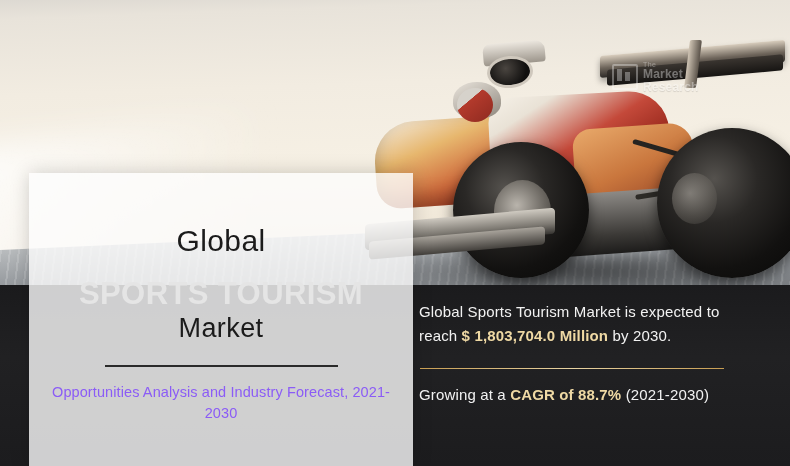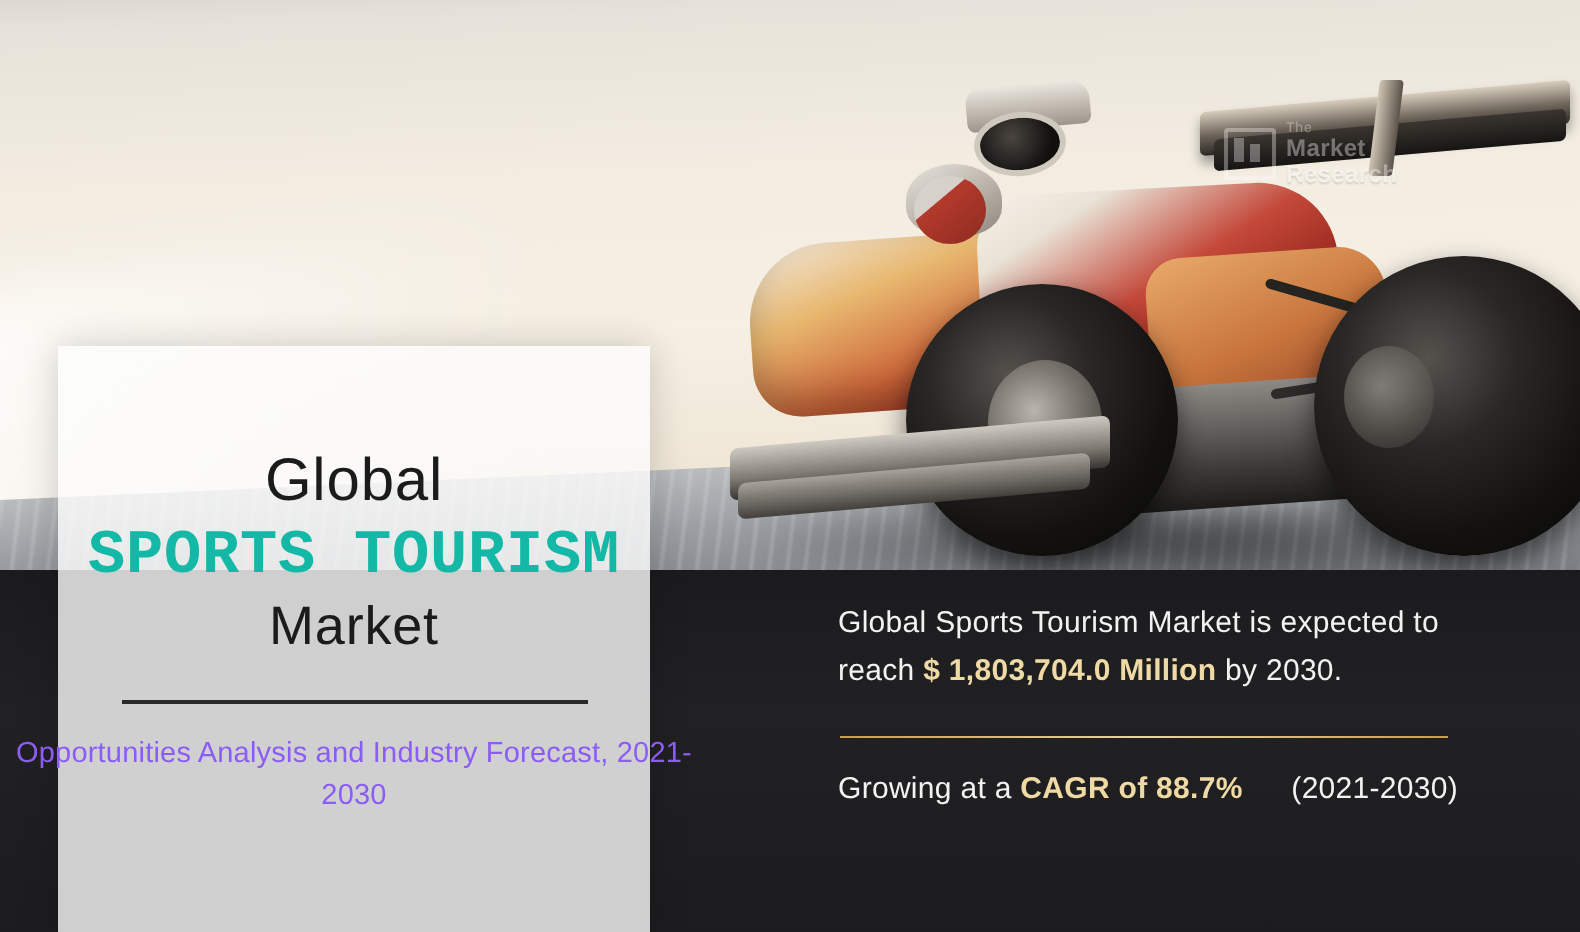--- a/index.html
+++ b/index.html
@@ -170,33 +170,33 @@
     font-family:"Liberation Sans", sans-serif;
   }
   .wm-l1,.wm-l2{
     font-size:12px;font-weight:700;color:rgba(255,255,255,.88);
     letter-spacing:.2px;font-family:"Liberation Sans", sans-serif;
     text-shadow:0 1px 1px rgba(0,0,0,.3);
   }
 
   
   .title-card{
-    position:absolute;left:29px;top:173px;width:296px;height:293px;
+    position:absolute;left:29px;top:173px;width:384px;height:293px;
     background:rgba(252,252,252,.80);
     box-shadow:0 0 18px rgba(0,0,0,.18);
     display:flex;flex-direction:column;align-items:center;
     padding-top:52px;box-sizing:border-box;
   }
   .t-global{
     font-size:30px;font-weight:400;color:#1b1b1b;letter-spacing:.4px;
     line-height:1.05;
   }
   .t-main{
-    font-size:31px;font-weight:700;color:#14b8a6;letter-spacing:.4px;
-    line-height:1.15;margin-top:4px;white-space:nowrap;font-family:Liberation Mono, monospace;
+    font-size:31px;font-weight:700;color:#e5e5e5;letter-spacing:.4px;
+    line-height:1.15;margin-top:19px;white-space:nowrap;
   }
   .t-market{
     font-size:27px;font-weight:400;color:#1b1b1b;letter-spacing:.4px;
     line-height:1.1;margin-top:3px;
   }
   .t-rule{
     width:233px;height:2px;background:#2a2a2a;margin:21px 0 15px 0;
   }
   .t-sub{
     font-size:14.5px;color:#8b5cf6;text-align:center;line-height:1.48;
@@ -213,21 +213,21 @@
   }
   .stat-hl{color:#efd9a4;font-weight:700;}
   .stat-rule{
     width:304px;height:1.6px;background:#b8924d;
     background:linear-gradient(90deg,#c79d52,#e7d3a3 50%,#c79d52);
     margin:19px 0 17px 1px;
   }
   .stat-line2{
     font-size:15px;color:#f2f2f2;letter-spacing:.15px;font-weight:400;
   }
-  .stat-years{color:#f2f2f2;font-weight:400;margin-left:20px;}
+  .stat-years{color:#f2f2f2;font-weight:400;}
 </style>
 </head>
 <body>
 
 <div id="banner">
 
   <div class="bg-photo">
     <div class="bg-sky"></div>
     <div class="bg-track"></div>
 

